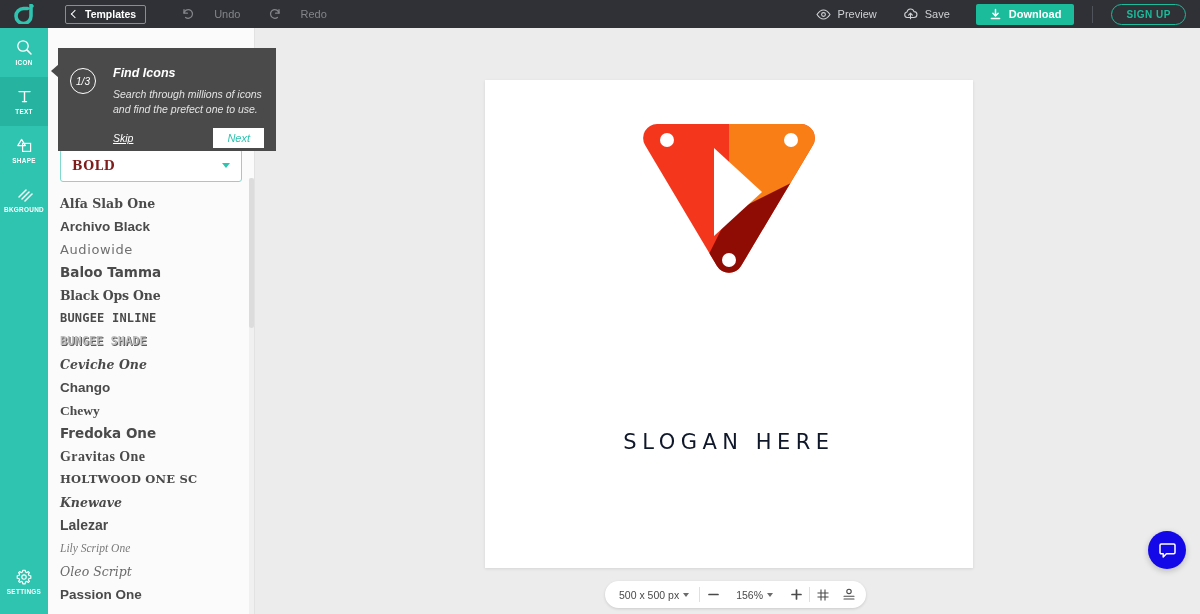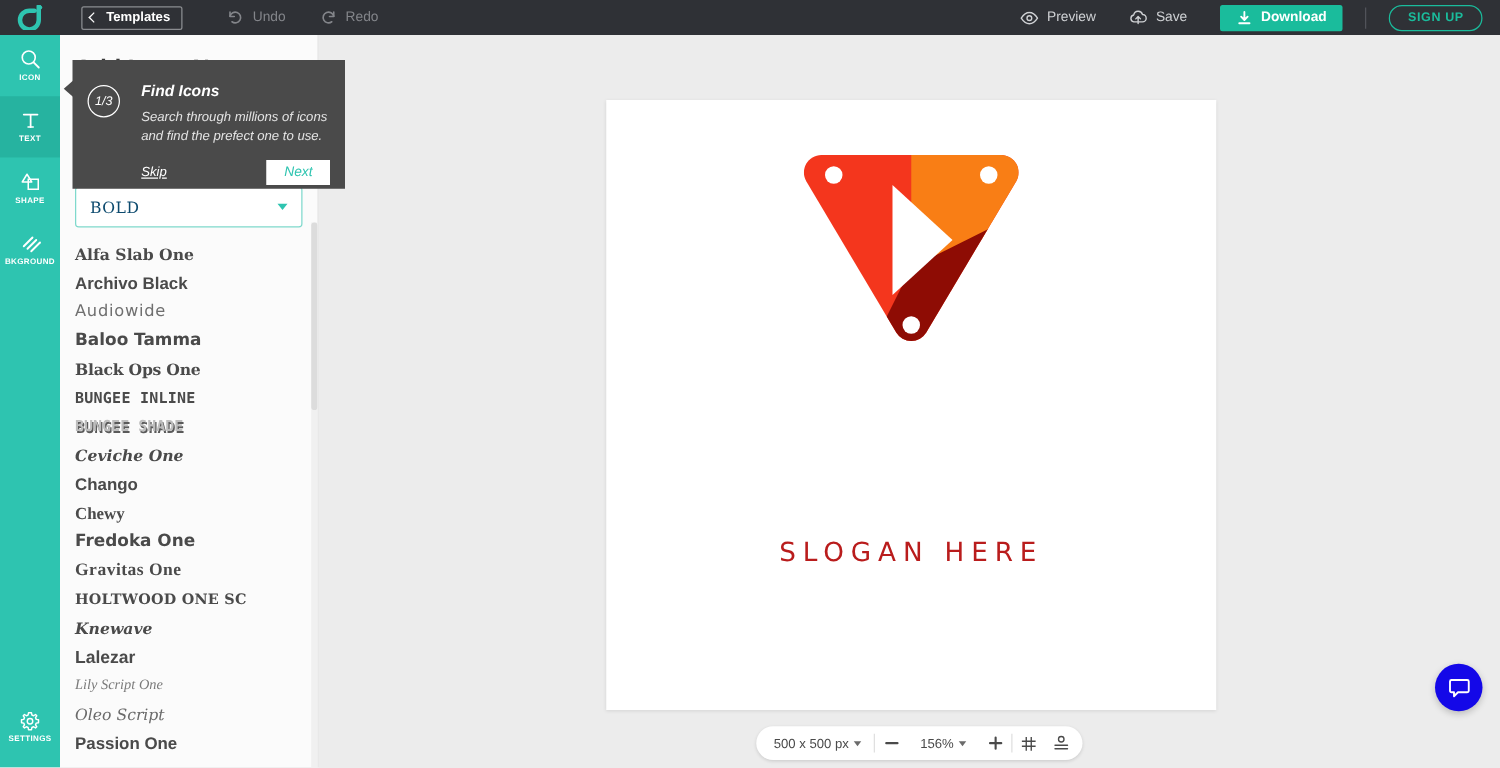--- a/index.html
+++ b/index.html
@@ -32,21 +32,21 @@
     background: transparent;
     color: #ffffff; font-size: 10.5px; font-weight: bold;
     cursor: pointer; margin-left: 17px;
   }
   .chev-left {
     width: 6px; height: 6px;
     border-left: 1.6px solid #fff; border-bottom: 1.6px solid #fff;
     transform: rotate(45deg); margin-right: 1px;
   }
   .tb-action {
-    display: flex; align-items: center; gap: 7px;
+    display: flex; align-items: center; gap: 19px;
     color: #83858a; font-size: 11px; cursor: pointer;
     height: 28px;
   }
   .tb-action.undo { margin-left: 36px; }
   .tb-action.redo { margin-left: 28px; }
   .tb-action svg { display: block; }
 
   .topbar-right {
     margin-left: auto; display: flex; align-items: center;
     height: 28px; padding-right: 14px;
@@ -124,21 +124,21 @@
   }
   .panel-tab.active { color: #555; border-bottom-color: #2ec4b0; }
 
   .select-box {
     margin: 18px 12px 0 12px;
     height: 33px; border: 1px solid #7fd9cc; border-radius: 3px;
     display: flex; align-items: center; justify-content: space-between;
     padding: 0 11px; cursor: pointer; background: #fff;
   }
   .select-box .sel-val {
-    color: #0c4a6e; font-weight: normal; font-size: 12.5px;
+    color: #7f1d1d; font-weight: bold; font-size: 12.5px;
     font-family: "DejaVu Serif", serif; letter-spacing: .4px;
   }
   .caret-dn {
     width: 0; height: 0;
     border-left: 4px solid transparent; border-right: 4px solid transparent;
     border-top: 5px solid #2ec4b0;
   }
 
   .font-list {
     margin-top: 10px; padding: 0 0 0 12px;
@@ -223,21 +223,21 @@
     text-align: center;
     font-size: 45px; letter-spacing: 1.5px;
     color: #8e0c04;
     font-family: "DejaVu Sans", sans-serif;
     font-weight: 400;
   }
   .slogan {
     position: absolute; left: 0; right: 0; top: 350px;
     text-align: center;
     font-size: 21px; letter-spacing: 5.5px;
-    color: #b91c1c;
+    color: #0f172a;
     font-family: "DejaVu Sans", sans-serif;
   }
 
   
   .bottombar {
     position: absolute; left: 349px; top: 553px;
     height: 27px; background: #fff; border-radius: 14px;
     display: flex; align-items: center;
     box-shadow: 0 1px 3px rgba(0,0,0,.14);
     padding: 0 4px;

